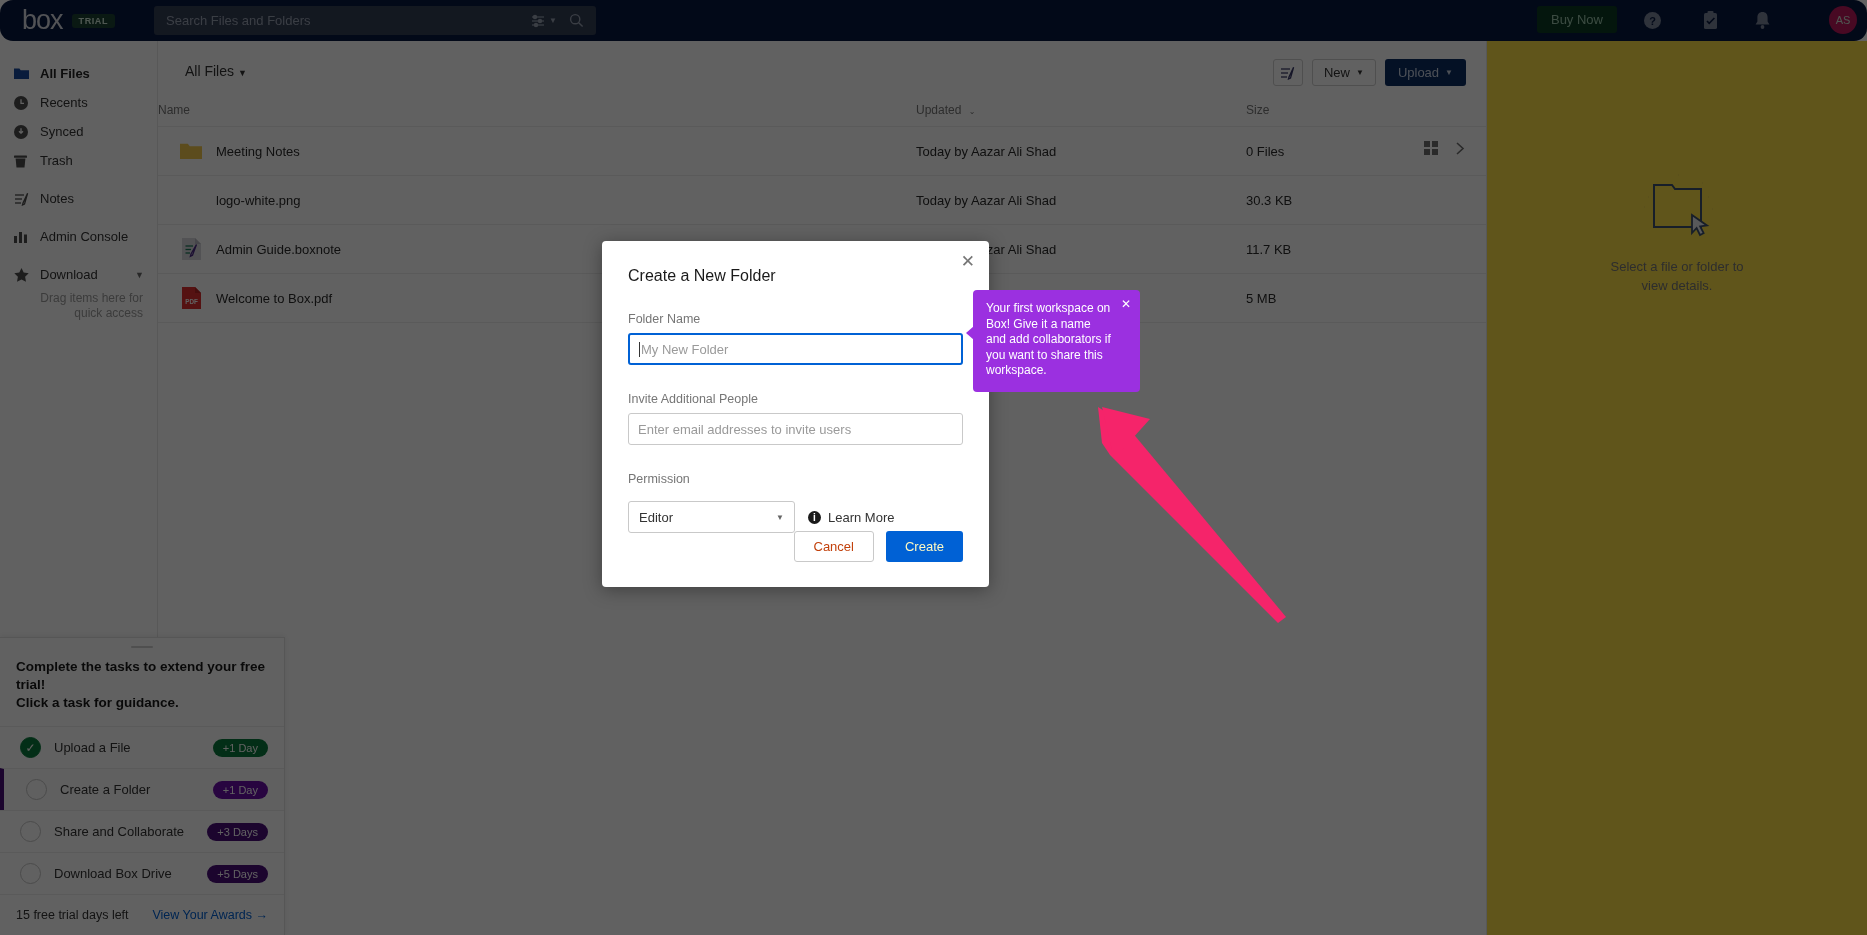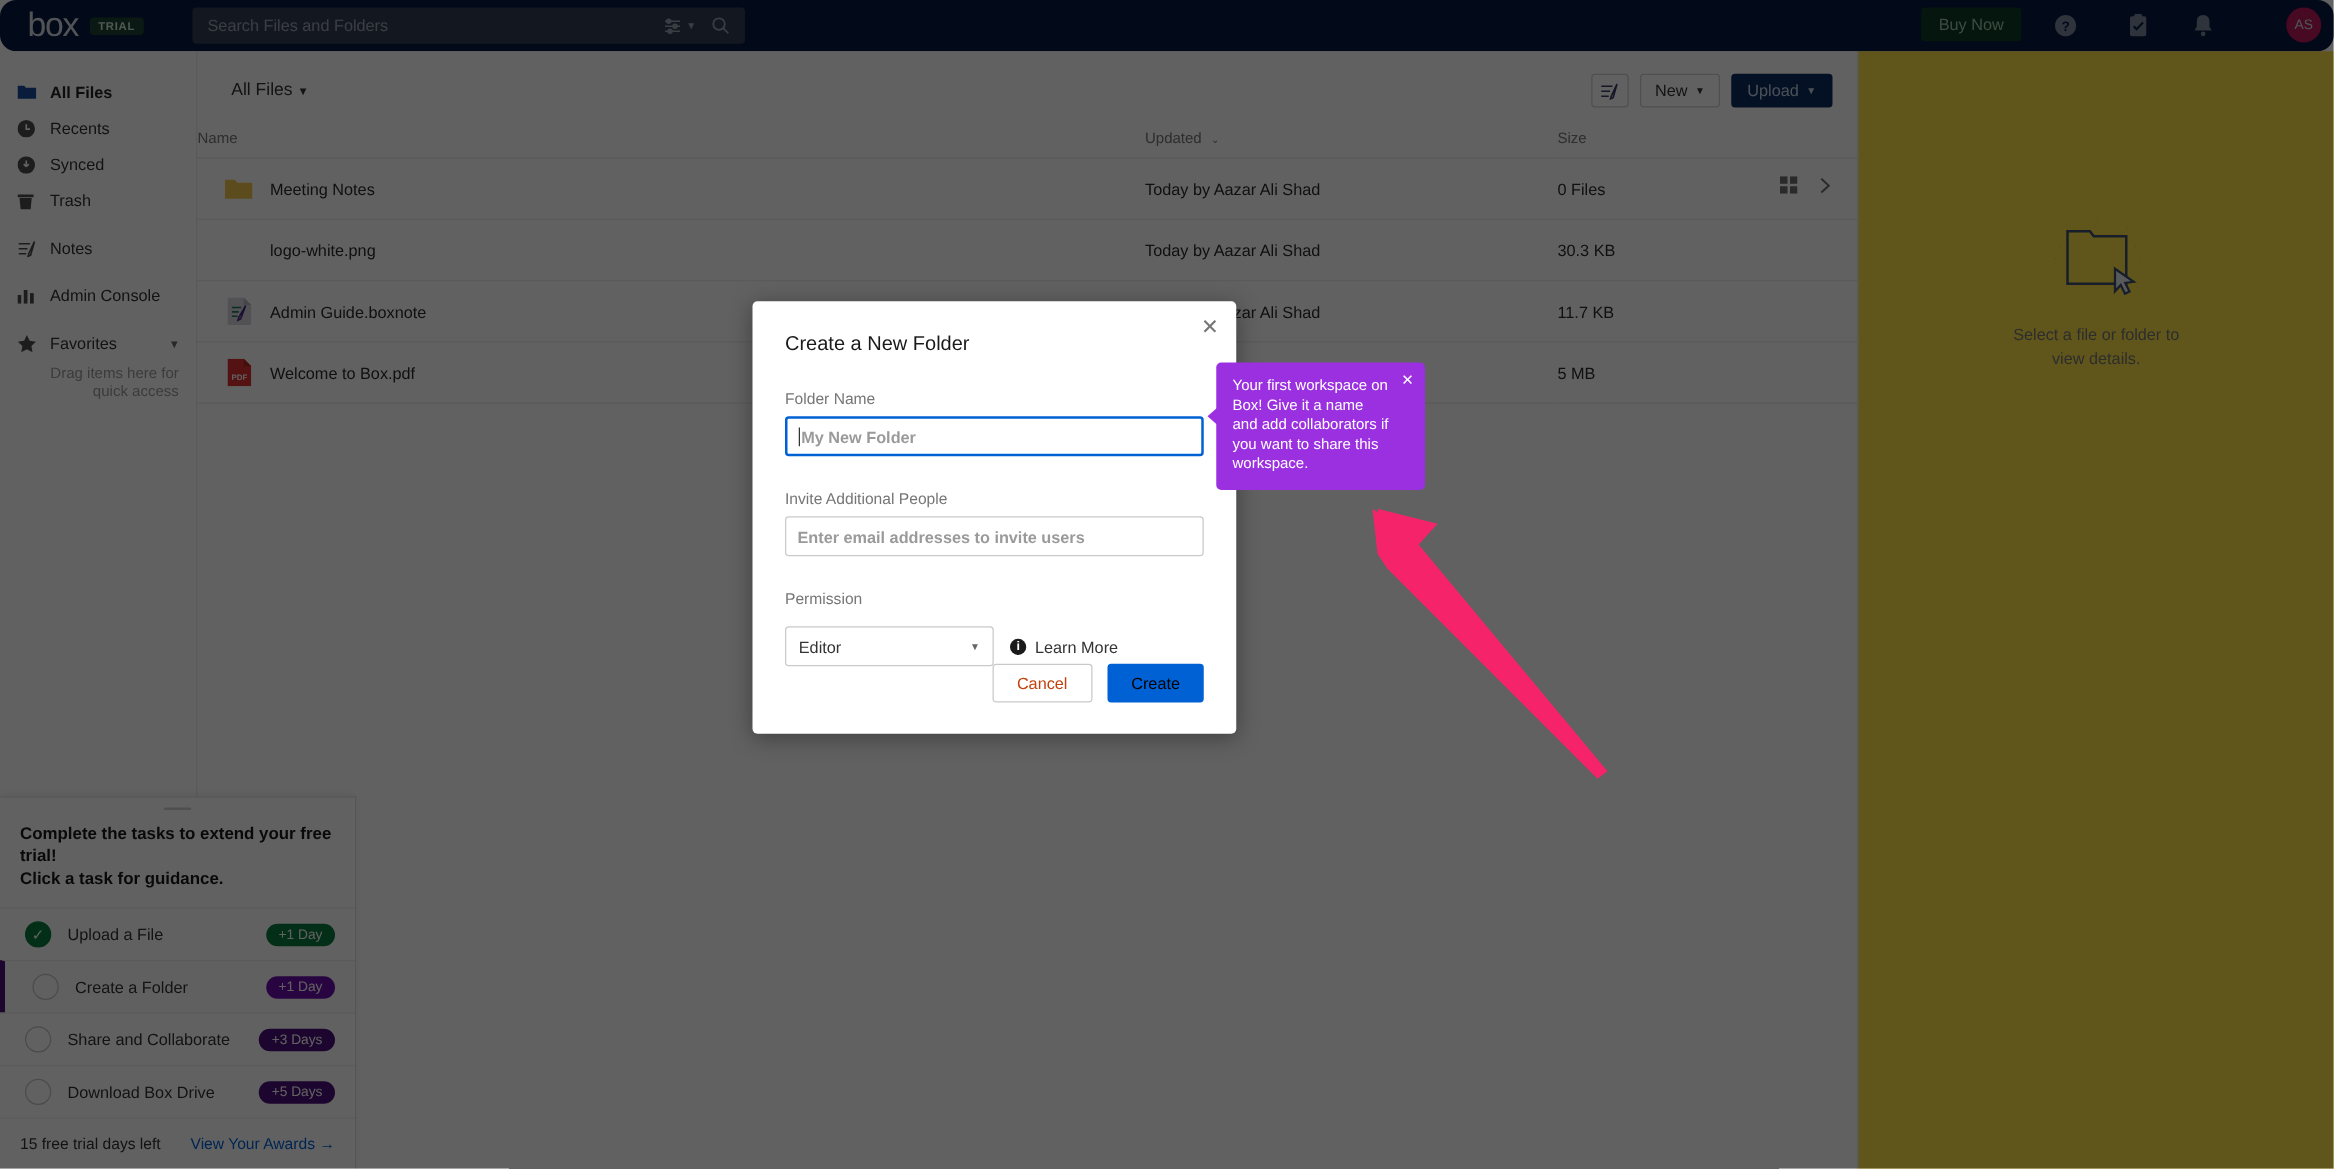--- a/index.html
+++ b/index.html
@@ -132,42 +132,42 @@
   
   .modal {
     position: absolute; left: 602px; top: 241px; width: 387px; height: 346px;
     background: #fff; border-radius: 4px; box-shadow: 0 3px 18px rgba(0,0,0,.35);
   }
   .modal-close { position: absolute; right: 14px; top: 12px; color: #767676; font-size: 17px; line-height: 1; }
   .modal-title { font-size: 16px; color: #1a1a1a; padding: 26px 0 0 26px; }
   .fld-label { font-size: 12.5px; color: #767676; padding: 27px 0 7px 26px; }
   .fld-input {
     margin: 0 26px; height: 32px; border: 1px solid #c9c9c9; border-radius: 3px;
-    display: flex; align-items: center; padding: 0 9px; font-size: 13px; color: #9a9a9a; background: #fff; font-weight: bold;
+    display: flex; align-items: center; padding: 0 9px; font-size: 13px; color: #9a9a9a; background: #fff;
   }
   .fld-input.focused { border: 2px solid #0061d5; }
   .caret-bar { width: 1px; height: 15px; background: #333; margin-right: 1px; }
   .perm-row { display: flex; align-items: center; padding: 0 26px; margin-top: 8px; gap: 13px; }
   .perm-sel {
     width: 167px; height: 32px; border: 1px solid #c9c9c9; border-radius: 3px;
     display: flex; align-items: center; justify-content: space-between;
     padding: 0 10px; font-size: 13px; color: #333; background: #fff;
   }
   .learn { display: flex; align-items: center; gap: 7px; font-size: 13px; color: #333; }
   .info-dot {
     width: 13px; height: 13px; border-radius: 50%; background: #1a1a1a; color: #fff;
     font-size: 10px; font-weight: 700; display: flex; align-items: center; justify-content: center;
   }
   .modal-actions { position: absolute; right: 26px; bottom: 25px; display: flex; gap: 12px; }
   .btn {
     height: 31px; border-radius: 3px; font-size: 13px; display: flex; align-items: center;
     padding: 0 19px; font-family: inherit; border: none;
   }
   .btn-cancel { background: #fff; border: 1px solid #c9c9c9; color: #c2410c; }
-  .btn-create { background: #0061d5; color: #000000; }
+  .btn-create { background: #0061d5; color: #fef9c3; }
 
   
   .tooltip {
     position: absolute; left: 973px; top: 290px; width: 167px; min-height: 88px;
     background: #9b30e0; border-radius: 4px; padding: 11px 13px 13px 13px;
   }
   .tt-text { font-size: 12px; color: #fff; line-height: 15.5px; width: 128px; }
   .tt-close { position: absolute; right: 9px; top: 8px; color: #fff; font-size: 12px; line-height: 1; }
   .tt-arrow {
     position: absolute; left: -7px; top: 36px; width: 0; height: 0;
@@ -296,21 +296,21 @@
         </span>
         <span class="nav-label">Admin Console</span>
       </div>
       <div style="height:9px;"></div>
       <div class="nav-item">
         <span class="nav-ico">
           <svg width="15" height="14" viewBox="0 0 15 14" fill="#4d4d4d">
               <path d="M7.5 0l2.2 4.6 5 .7-3.6 3.5.9 5-4.5-2.4L3 13.8l.9-5L.3 5.3l5-.7z"></path>
             </svg>
         </span>
-        <span class="nav-label">Favorites</span>
+        <span class="nav-label">Download</span>
         <span class="nav-caret">▼</span>
       </div>
       <div class="nav-hint">Drag items here for quick access</div>
     </div>
 
     <div class="content">
       <div class="crumb">
         <span>All Files</span><span class="car">▼</span>
       </div>
 

